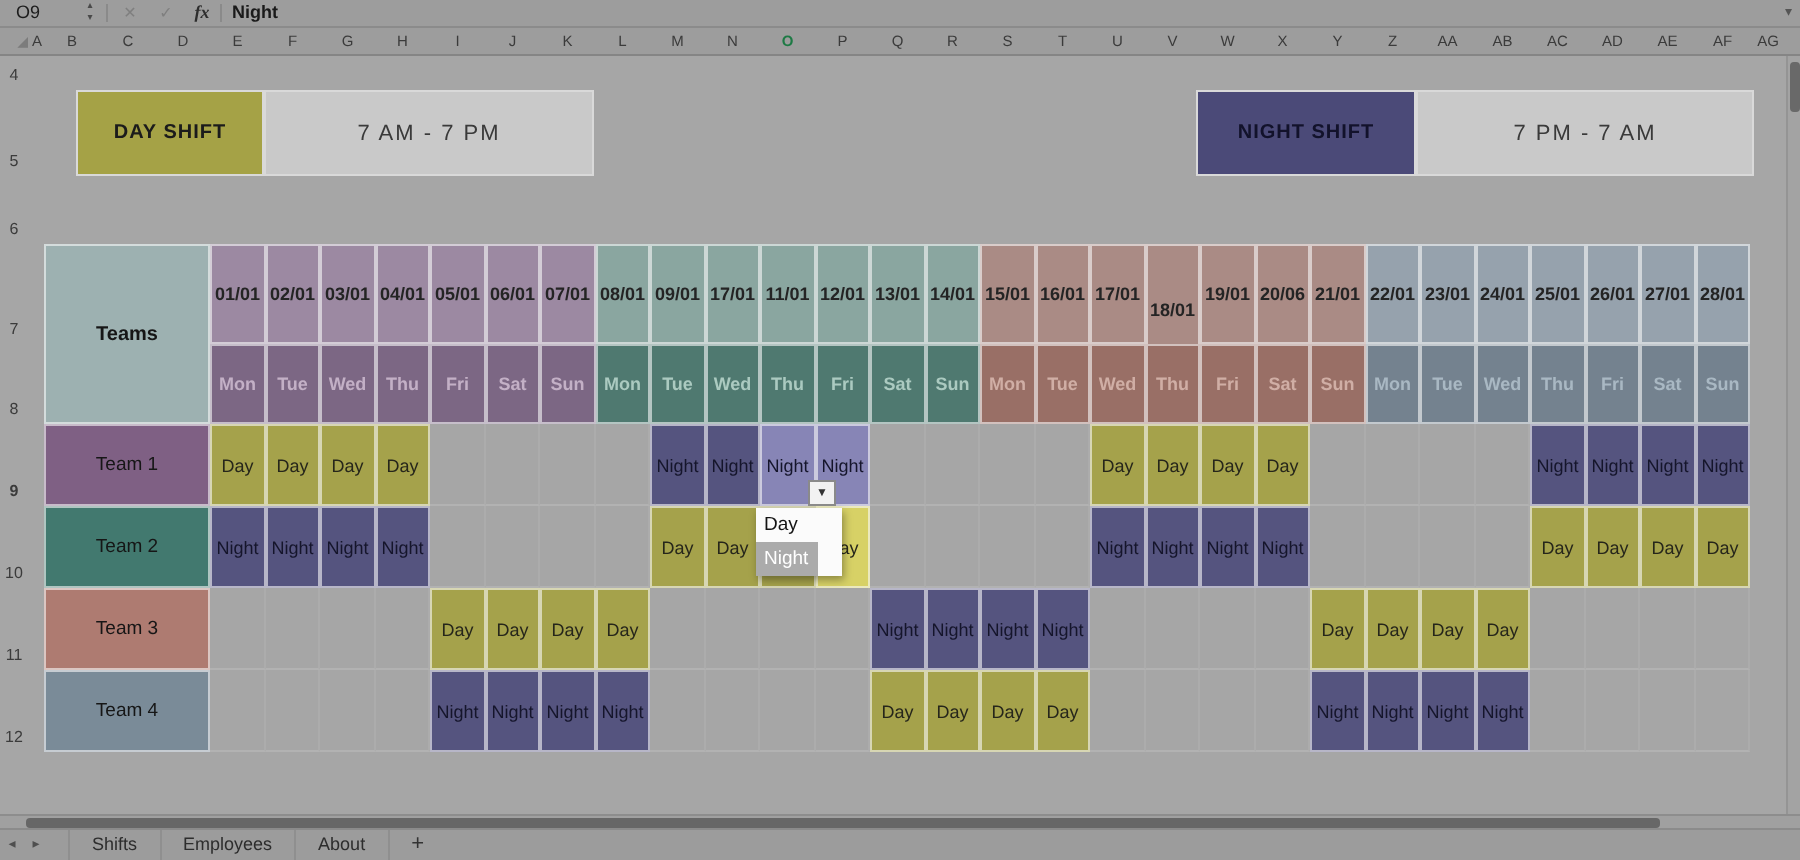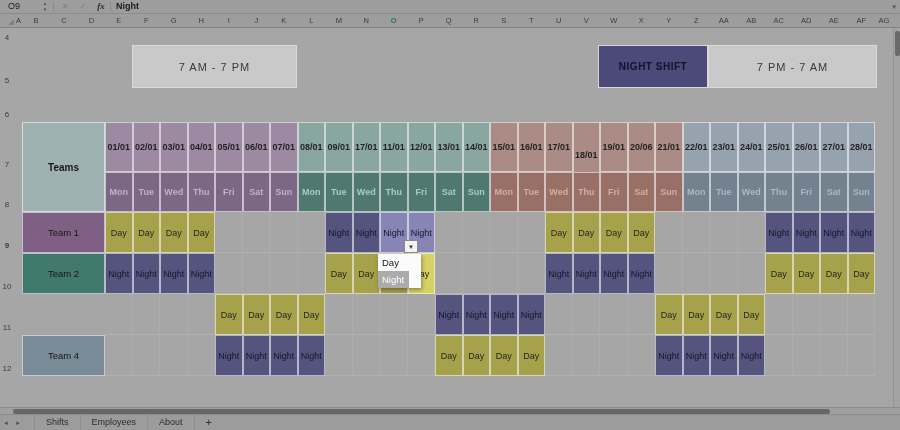--- a/index.html
+++ b/index.html
@@ -134,20 +134,21 @@
         <div class="row-num" style="top: 81px;">6</div>
         <div class="row-num" style="top: 131px;">7</div>
         <div class="row-num" style="top: 171px;">8</div>
         <div class="row-num hl-green" style="top: 212px;">9</div>
         <div class="row-num" style="top: 253px;">10</div>
         <div class="row-num" style="top: 294px;">11</div>
         <div class="row-num" style="top: 335px;">12</div>
         <div class="row-num" style="top: 384px;">13</div>
       </div>
 
+    <div class="banner lbl" id="dayLbl" style="background: rgb(165, 162, 70);">DAY SHIFT</div>
     <div class="banner time" id="dayTime">7 AM - 7 PM</div>
     <div class="banner lbl" id="nightLbl" style="background: rgb(75, 74, 120);">NIGHT SHIFT</div>
     <div class="banner time" id="nightTime">7 PM - 7 AM</div>
 
     <div class="sgrid">
         <div class="cell filled teams-hd" style="left: 0px; top: 0px; width: 83px; height: 90px; background: rgb(157, 177, 177);">Teams</div>
         <div class="cell filled date-cell" style="left: 83px; top: 0px; width: 27.5px; height: 50px; background: rgb(156, 137, 162);">01/01</div>
         <div class="cell filled day-cell" style="left: 83px; top: 50px; width: 27.5px; height: 40px; background: rgb(124, 103, 132); color: rgb(195, 176, 198);">Mon</div>
         <div class="cell filled date-cell" style="left: 110.5px; top: 0px; width: 27.5px; height: 50px; background: rgb(156, 137, 162);">02/01</div>
         <div class="cell filled day-cell" style="left: 110.5px; top: 50px; width: 27.5px; height: 40px; background: rgb(124, 103, 132); color: rgb(195, 176, 198);">Tue</div>
@@ -254,20 +255,21 @@
         <div class="cell filled shift shift-night" style="left: 578px; top: 131px; width: 27.5px; height: 41px; background: rgb(85, 84, 127);">Night</div>
         <div class="cell filled shift shift-night" style="left: 605.5px; top: 131px; width: 27.5px; height: 41px; background: rgb(85, 84, 127);">Night</div>
         <div class="cell empty" style="left: 633px; top: 131px; width: 27.5px; height: 41px;"></div>
         <div class="cell empty" style="left: 660.5px; top: 131px; width: 27.5px; height: 41px;"></div>
         <div class="cell empty" style="left: 688px; top: 131px; width: 27.5px; height: 41px;"></div>
         <div class="cell empty" style="left: 715.5px; top: 131px; width: 27.5px; height: 41px;"></div>
         <div class="cell filled shift shift-day" style="left: 743px; top: 131px; width: 27.5px; height: 41px; background: rgb(165, 162, 75);">Day</div>
         <div class="cell filled shift shift-day" style="left: 770.5px; top: 131px; width: 27.5px; height: 41px; background: rgb(165, 162, 75);">Day</div>
         <div class="cell filled shift shift-day" style="left: 798px; top: 131px; width: 27.5px; height: 41px; background: rgb(165, 162, 75);">Day</div>
         <div class="cell filled shift shift-day" style="left: 825.5px; top: 131px; width: 27.5px; height: 41px; background: rgb(165, 162, 75);">Day</div>
+        <div class="cell filled team-name" style="left: 0px; top: 172px; width: 83px; height: 41px; background: rgb(174, 123, 113);">Team 3</div>
         <div class="cell empty" style="left: 83px; top: 172px; width: 27.5px; height: 41px;"></div>
         <div class="cell empty" style="left: 110.5px; top: 172px; width: 27.5px; height: 41px;"></div>
         <div class="cell empty" style="left: 138px; top: 172px; width: 27.5px; height: 41px;"></div>
         <div class="cell empty" style="left: 165.5px; top: 172px; width: 27.5px; height: 41px;"></div>
         <div class="cell filled shift shift-day" style="left: 193px; top: 172px; width: 27.5px; height: 41px; background: rgb(165, 162, 75);">Day</div>
         <div class="cell filled shift shift-day" style="left: 220.5px; top: 172px; width: 27.5px; height: 41px; background: rgb(165, 162, 75);">Day</div>
         <div class="cell filled shift shift-day" style="left: 248px; top: 172px; width: 27.5px; height: 41px; background: rgb(165, 162, 75);">Day</div>
         <div class="cell filled shift shift-day" style="left: 275.5px; top: 172px; width: 27.5px; height: 41px; background: rgb(165, 162, 75);">Day</div>
         <div class="cell empty" style="left: 303px; top: 172px; width: 27.5px; height: 41px;"></div>
         <div class="cell empty" style="left: 330.5px; top: 172px; width: 27.5px; height: 41px;"></div>

